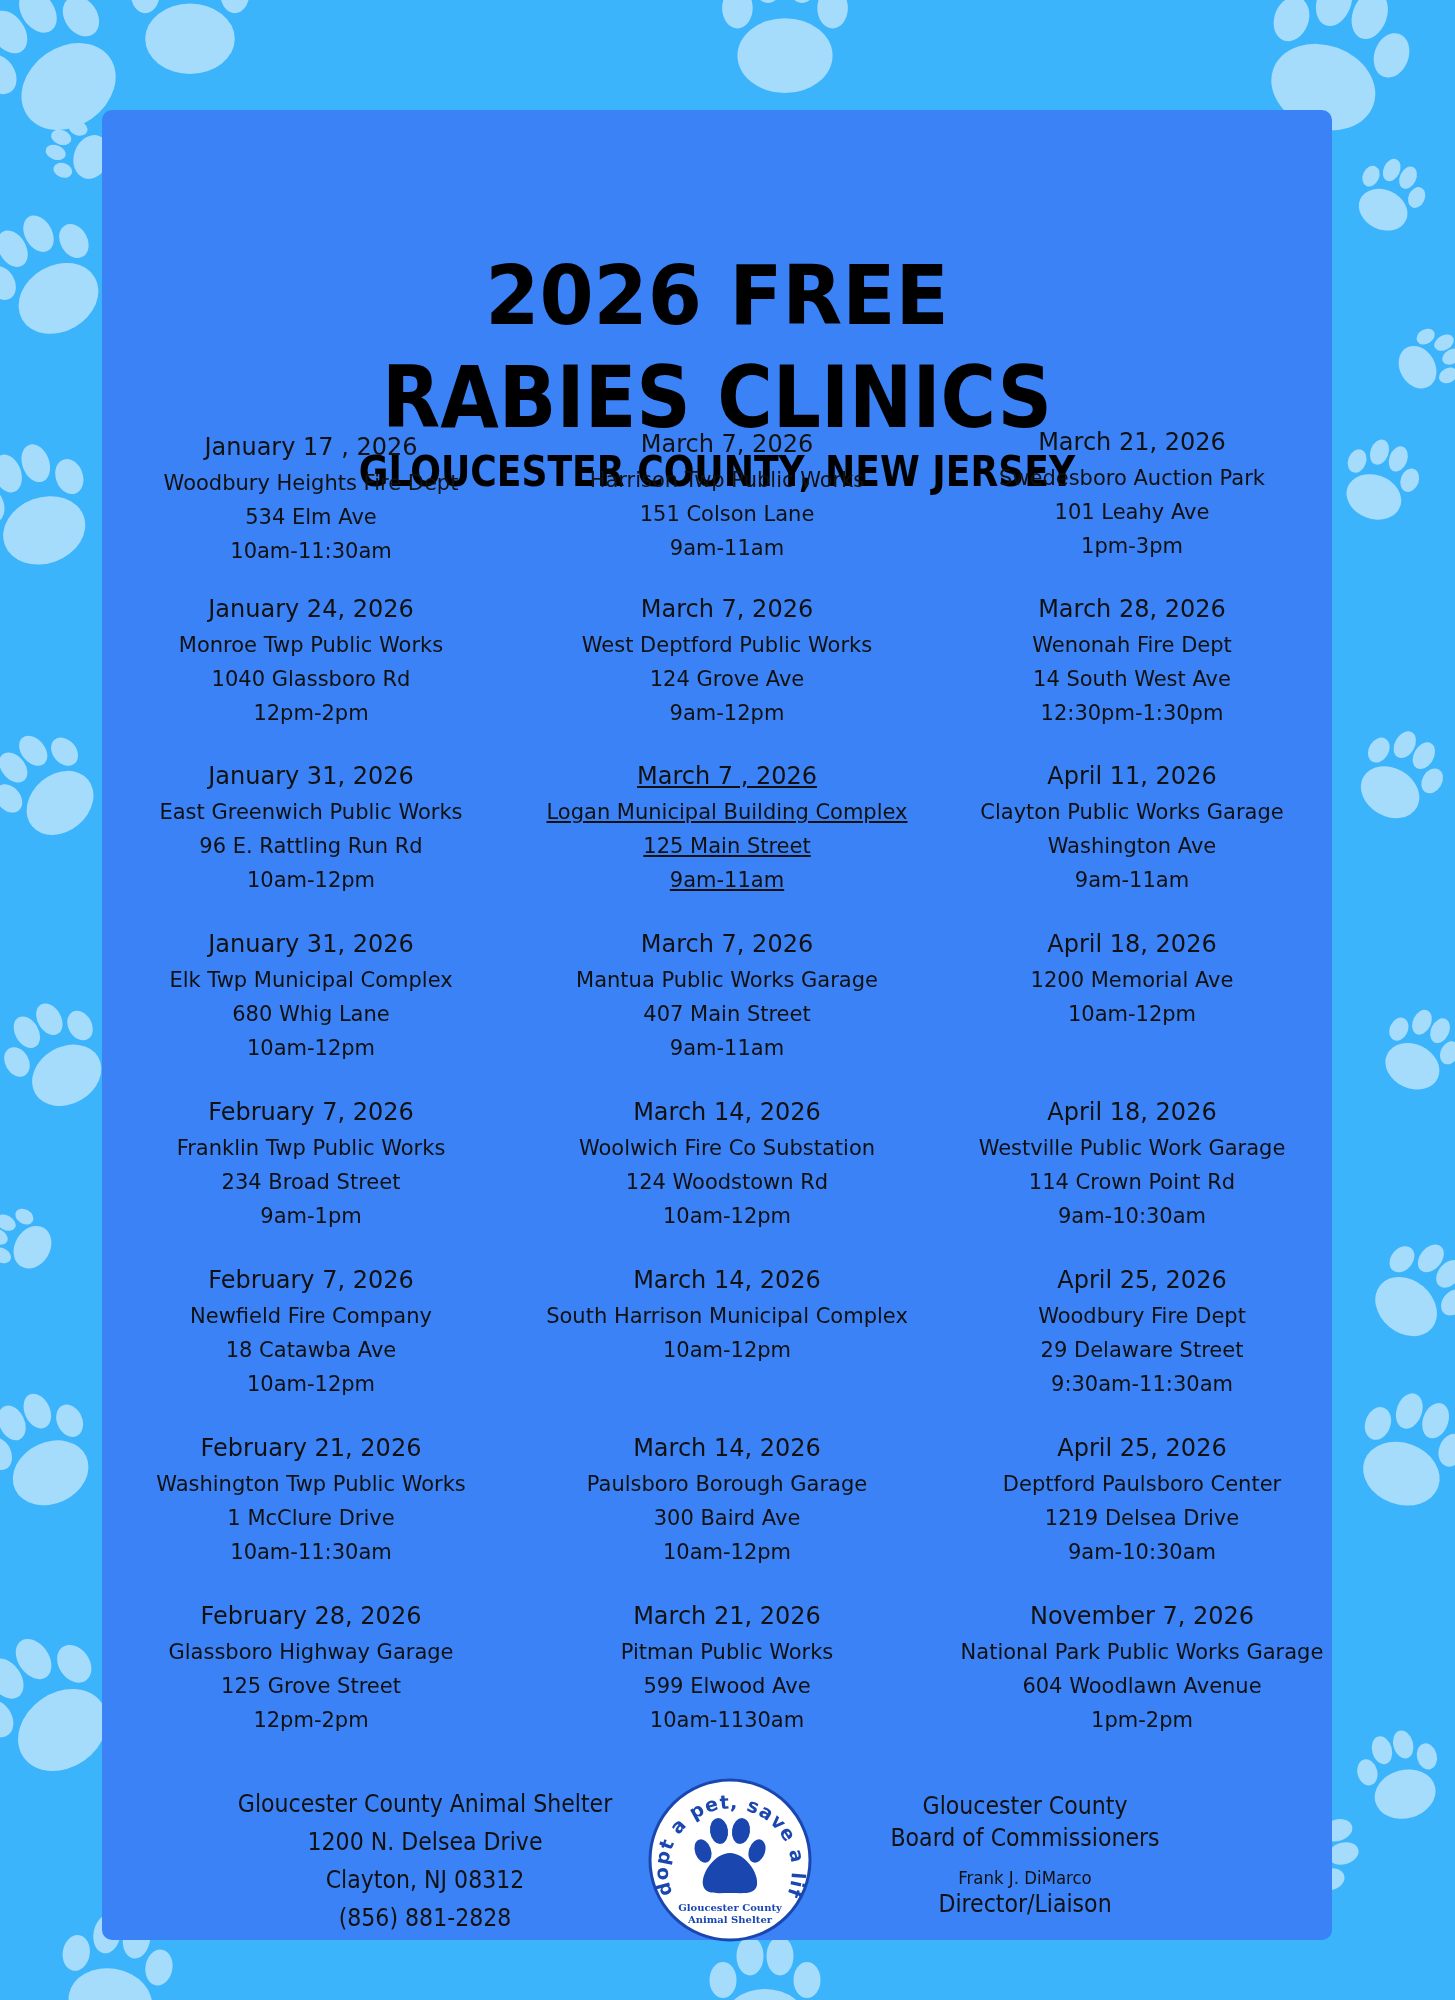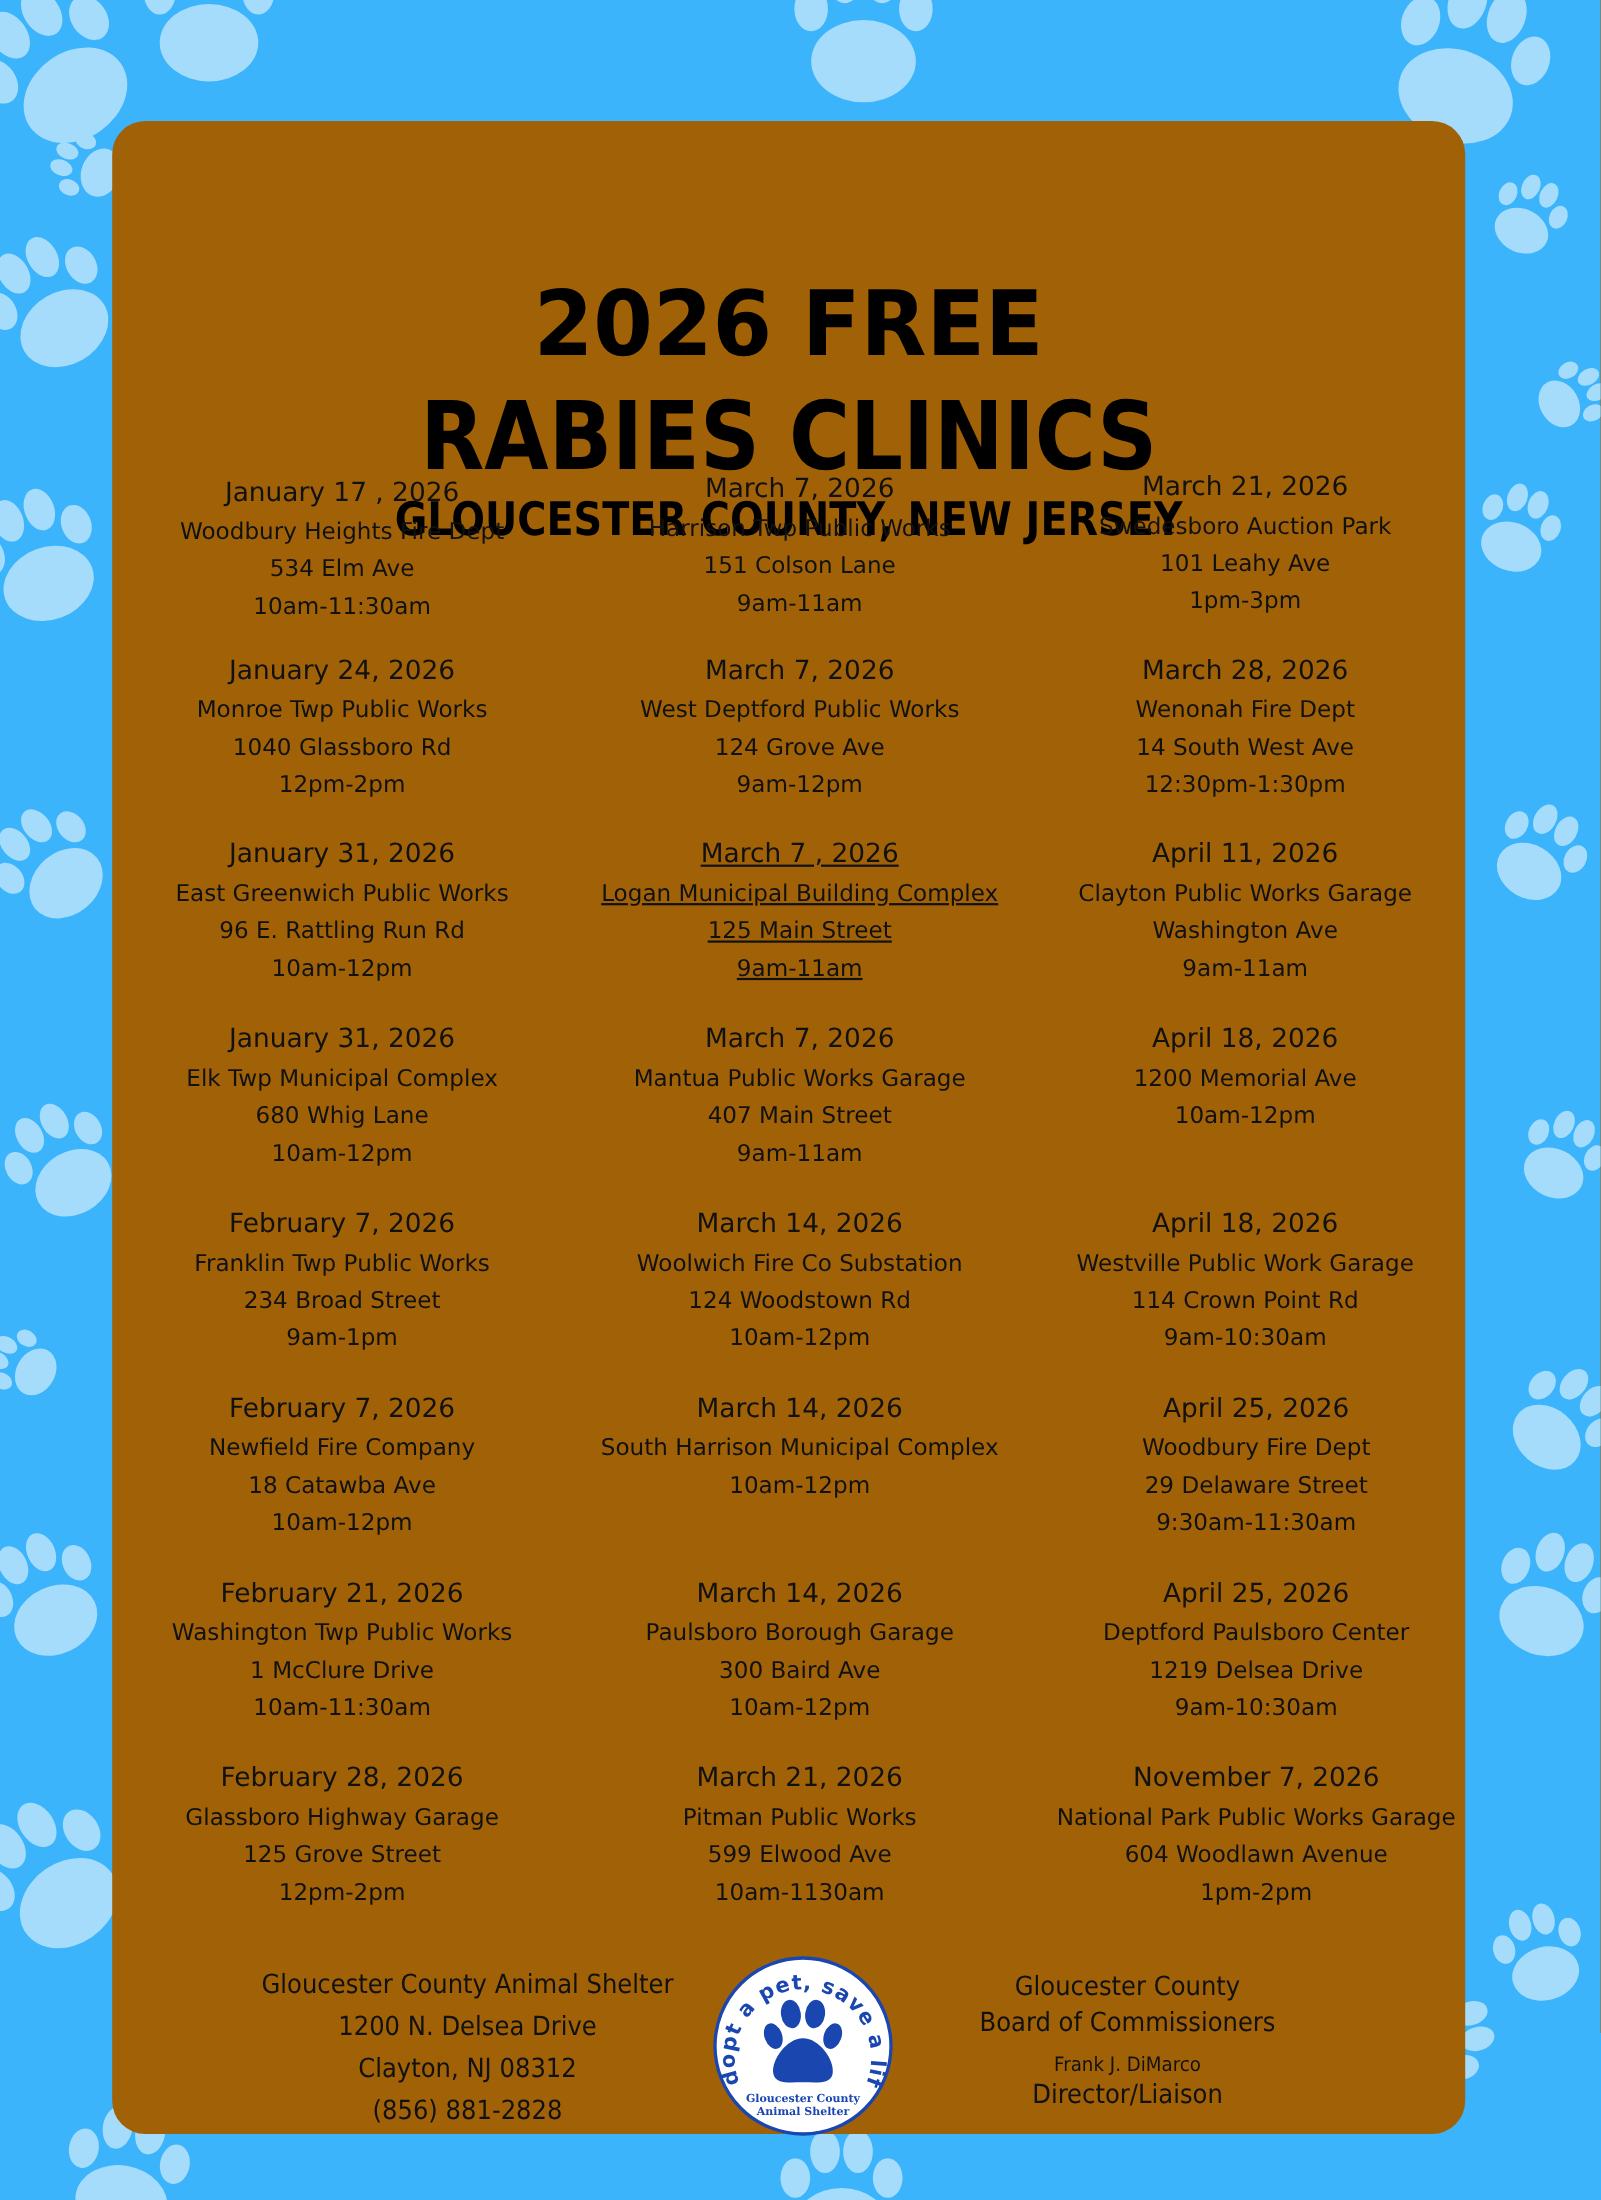--- a/index.html
+++ b/index.html
@@ -5,21 +5,21 @@
   html, body { margin:0; padding:0; }
   body {
     width:1455px; height:2000px; position:relative; overflow:hidden;
     background:#3bb4fc;
     font-family:"DejaVu Sans", sans-serif;
   }
   .paw { position:absolute; }
   .paw svg { display:block; }
   .card {
     position:absolute; left:102px; top:110px; width:1230px; height:1830px;
-    background:#a16207; border-radius:30px;
+    background:#3b82f6; border-radius:10px;
   }
   .title {
     position:absolute; left:0; width:100%; text-align:center;
     font-family:"DejaVu Sans", sans-serif; font-weight:bold; color:#000;
     letter-spacing:0px; transform-origin:center;
   }
   .t1 { top:138px; font-size:82px; transform:scaleX(0.95); }
   .t2 { top:237px; font-size:86px; transform:scaleX(0.88); }
   .t3 { top:337px; font-size:42px; transform:scaleX(0.86); }
   .grid {

